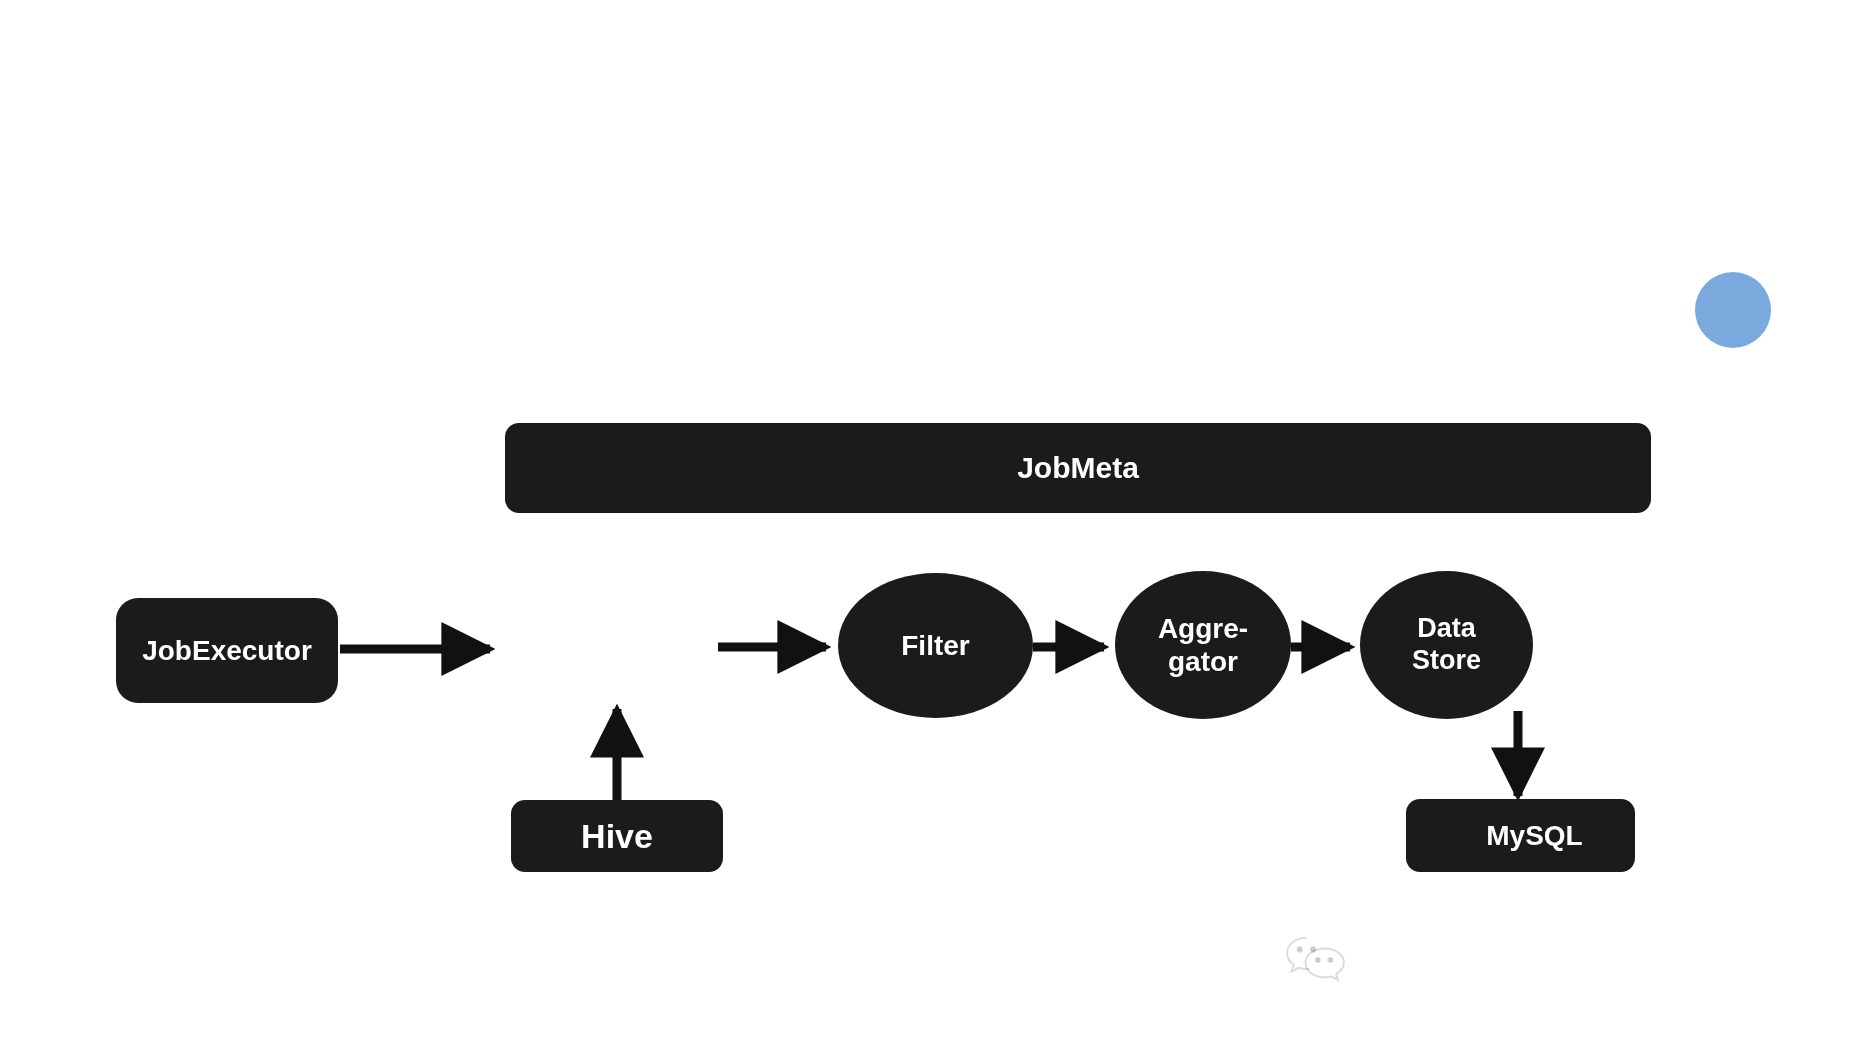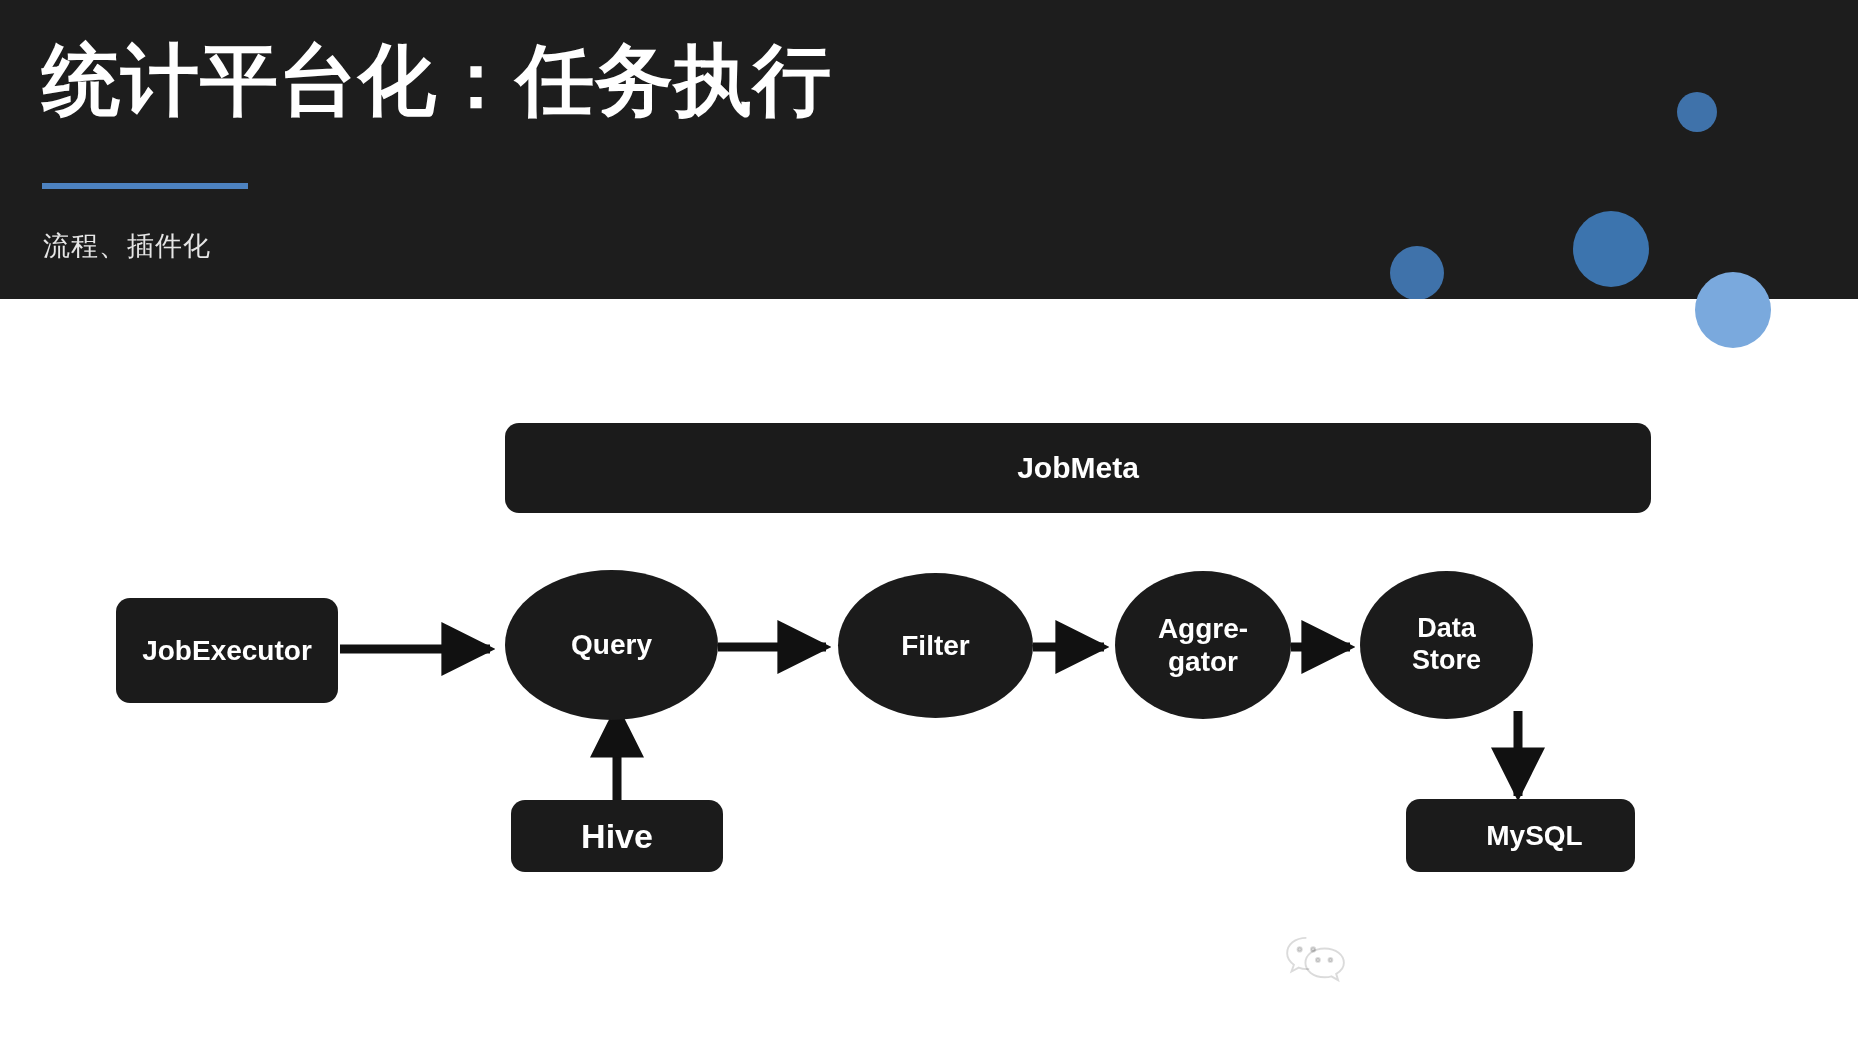--- a/index.html
+++ b/index.html
@@ -111,32 +111,20 @@
     white-space: nowrap;
     text-shadow: 1px 1px 0 rgba(255,255,255,0.9);
   }
   #watermark .wm-text { letter-spacing: 1px; }
 </style>
 </head>
 <body>
 
 <div id="slide">
 
-  <div id="header">
-
-    <div id="title">统计平台化：任务执行</div>
-
-    <div id="title-rule"></div>
-
-    <div id="subtitle">流程、插件化</div>
-
-    <div class="deco-circle" style="left:1677px; top:92px;  width:40px; height:40px; background:#3f72aa;"></div>
-    <div class="deco-circle" style="left:1390px; top:246px; width:54px; height:54px; background:#3f72aa;"></div>
-    <div class="deco-circle" style="left:1573px; top:211px; width:76px; height:76px; background:#3c74ae;"></div>
-  </div>
 
   <div class="deco-circle" style="left:1695px; top:272px; width:76px; height:76px; background:#7aa9dd;"></div>
 
   <div id="diagram">
 
     <svg class="edges" viewBox="0 0 1858 741" xmlns="http://www.w3.org/2000/svg">
       <defs>
         <marker id="arrow-r" viewBox="0 0 10 10" refX="9" refY="5" markerWidth="6" markerHeight="6" orient="auto-start-reverse">
           <path d="M 0 0 L 10 5 L 0 10 z" fill="#111111"></path>
         </marker>
@@ -164,27 +152,24 @@
 
       <g>
         <line x1="1510" y1="412" x2="1510" y2="497" stroke="#111111" stroke-width="9" marker-end="url(#arrow-r)"></line>
       </g>
     </svg>
 
     <div class="node box" style="left:497px;  top:124px; width:1146px; height:90px;  font-size:30px;">
       <span class="node-label">JobMeta</span>
     </div>
 
-    <div class="node box" style="left:108px;  top:299px; width:222px;  height:105px; font-size:28px;">
+    <div class="node box" style="left:108px;  top:299px; width:222px;  height:105px; font-size:28px;border-radius:22px;">
       <span class="node-label">JobExecutor</span>
     </div>
 
-    <div class="node ellipse" style="left:497px;  top:271px; width:213px;  height:150px; font-size:28px;">
-      <span class="node-label">Query</span>
-    </div>
 
     <div class="node ellipse" style="left:830px;  top:274px; width:195px;  height:145px; font-size:28px;">
       <span class="node-label">Filter</span>
     </div>
 
     <div class="node ellipse" style="left:1107px; top:272px; width:176px;  height:148px; font-size:28px;">
       <span class="node-label">Aggre-
 gator</span>
     </div>
 

